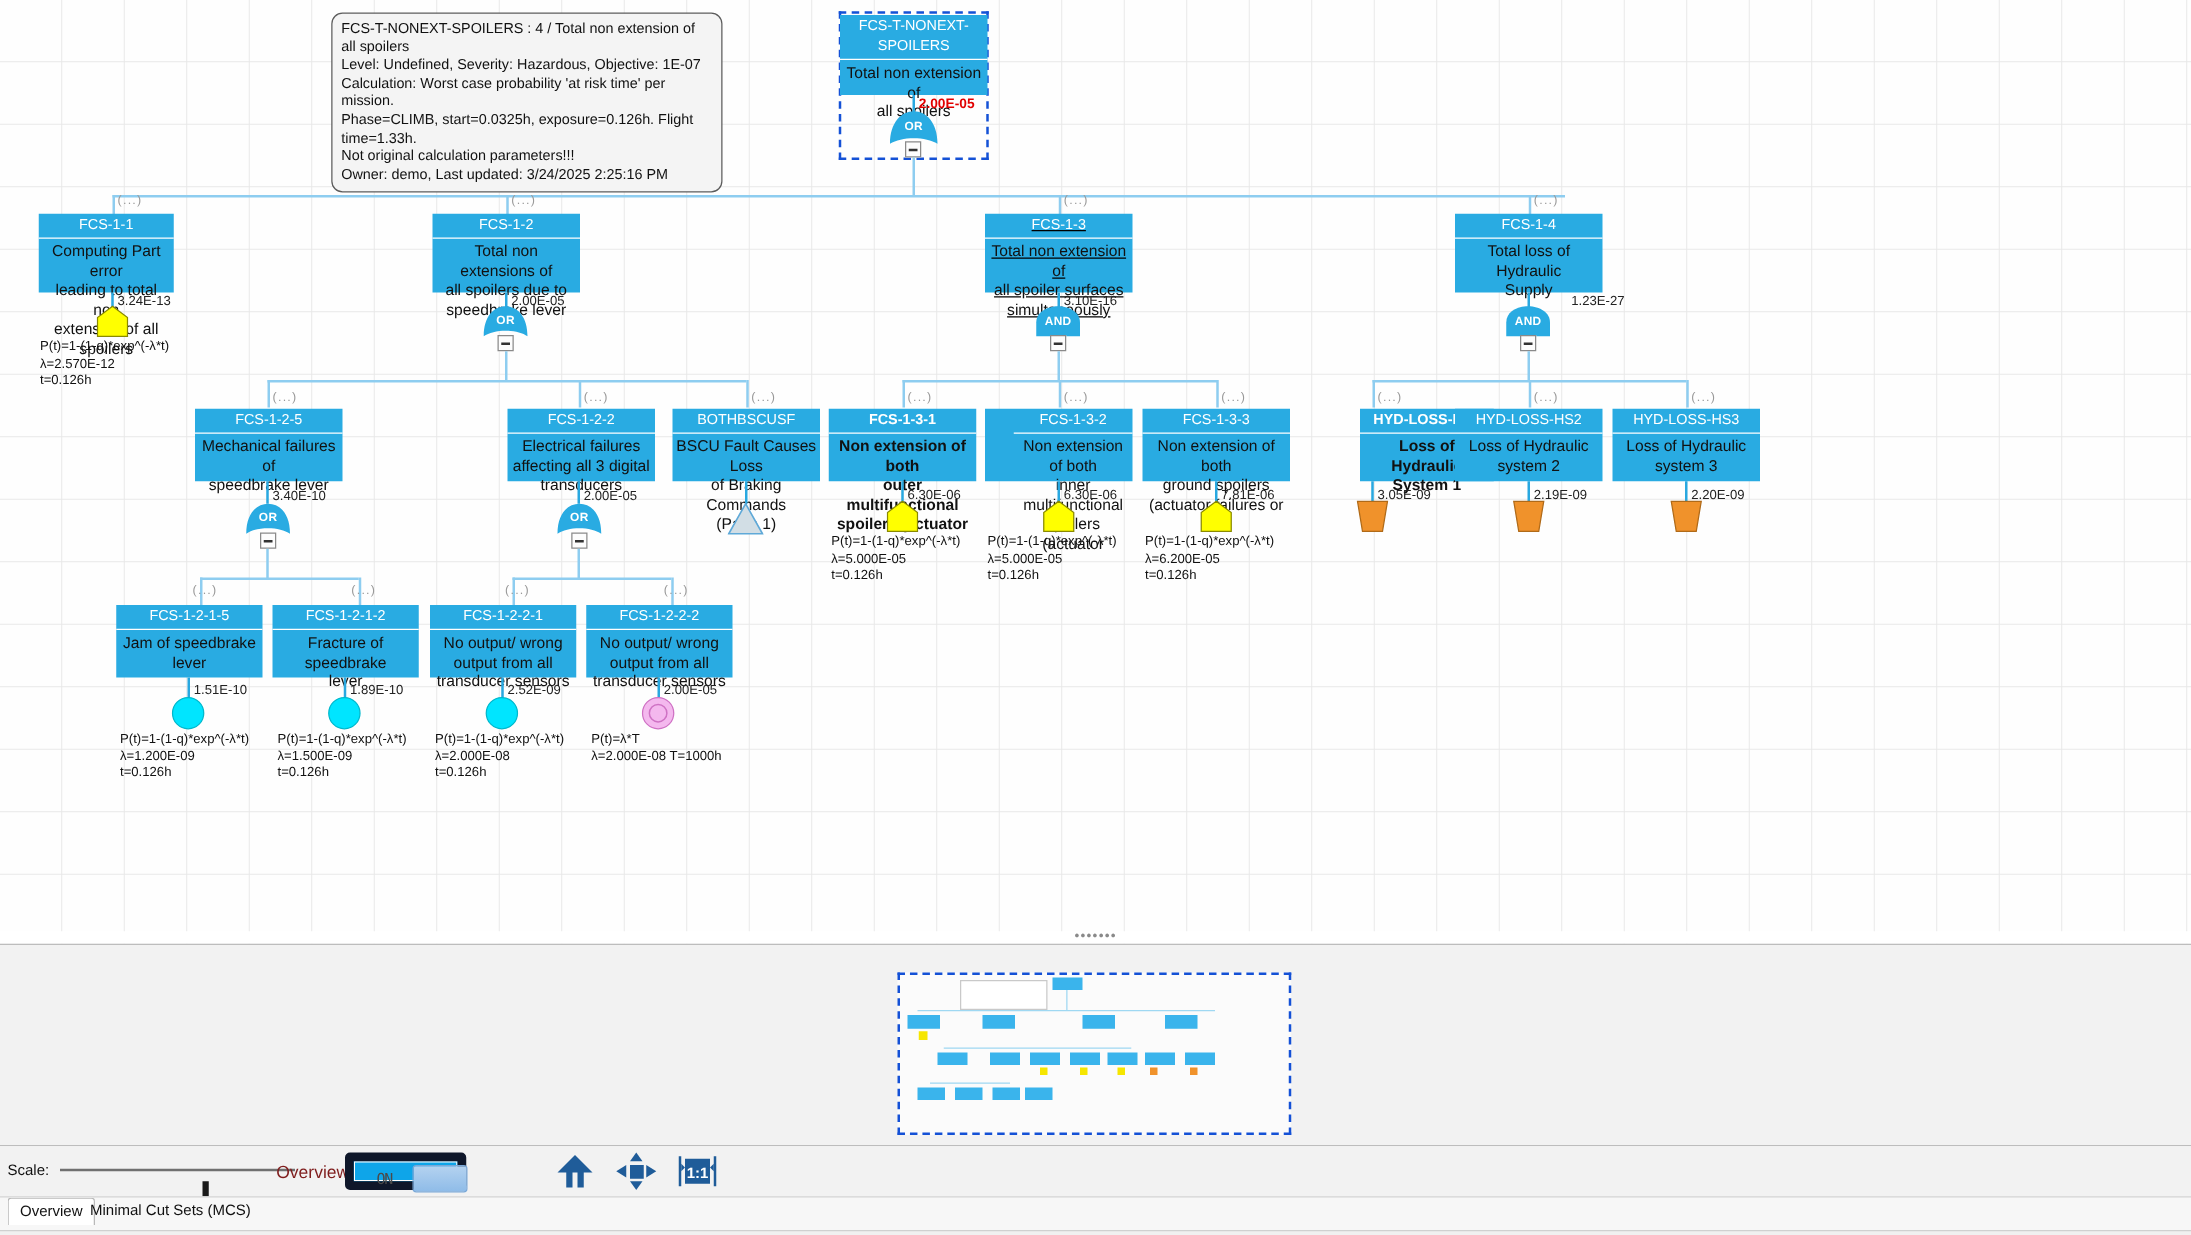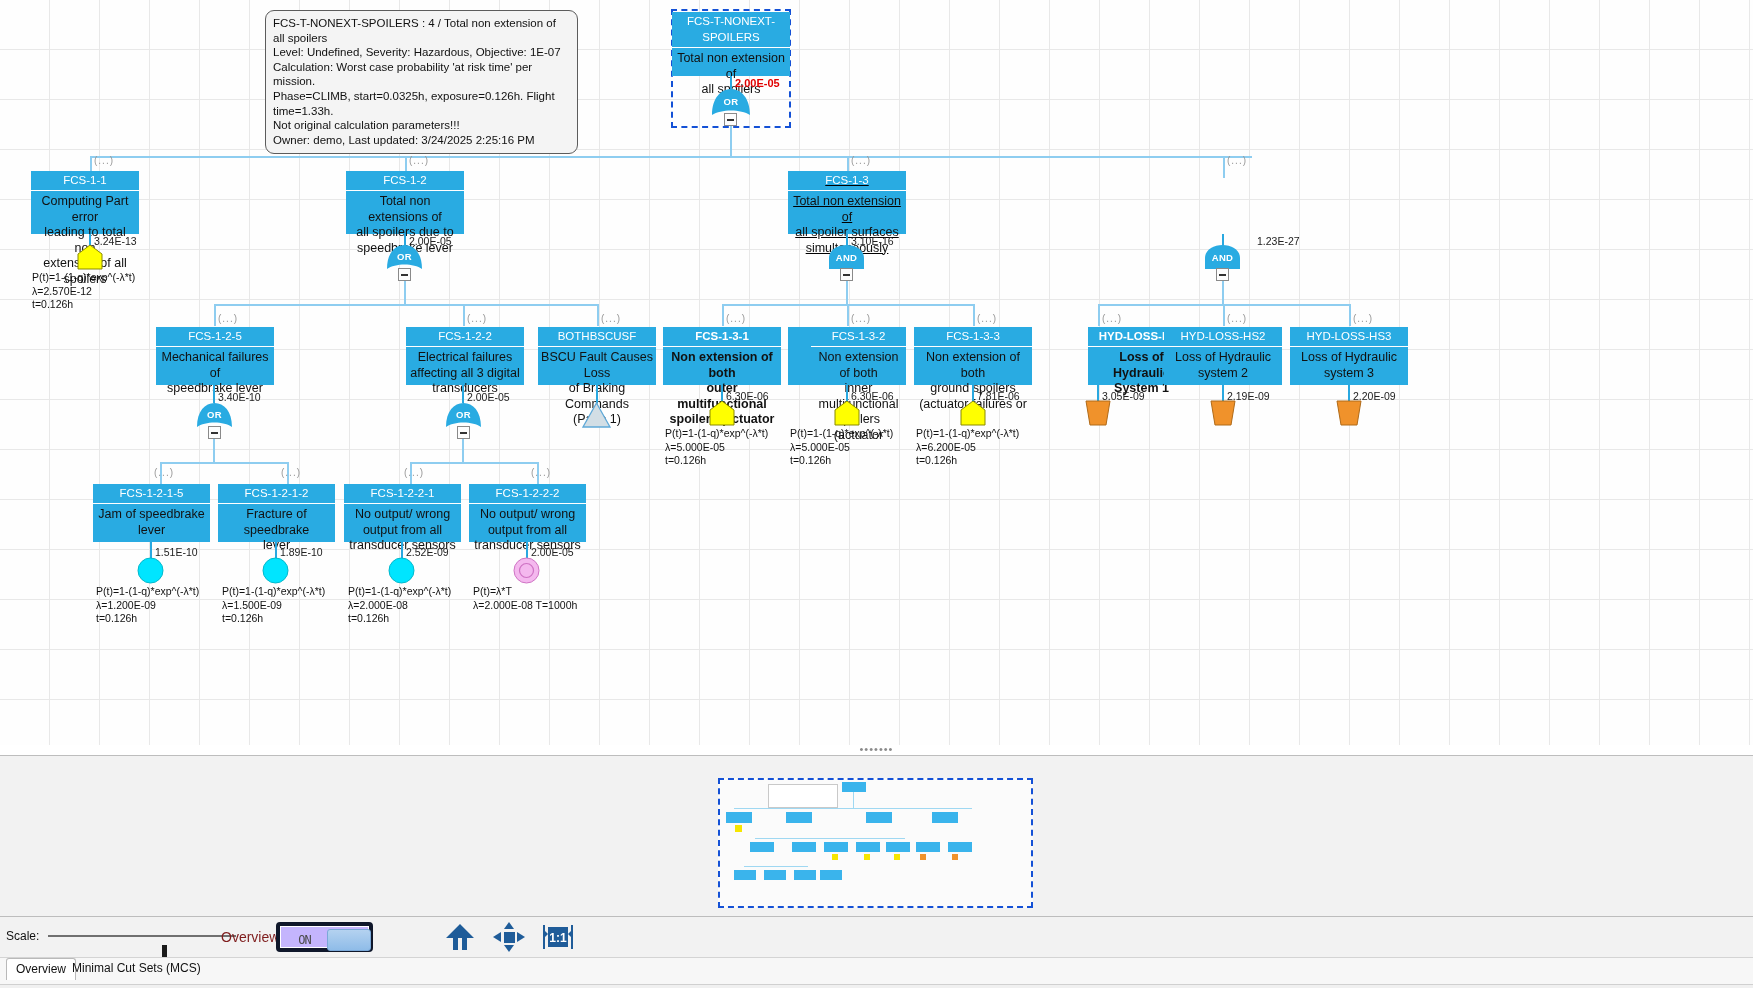--- a/index.html
+++ b/index.html
@@ -118,21 +118,21 @@
   #toolbar{
     position:absolute;left:0;top:917px;width:1753px;height:41px;
     background:#f2f2f2;box-sizing:border-box;
   }
   #scale-label{position:absolute;left:6px;top:12px;font-size:12px;color:#111;}
   #scale-track{position:absolute;left:48px;top:18px;width:188px;height:2px;background:#707070;}
   #scale-thumb{position:absolute;left:114px;top:10px;width:5px;height:18px;background:#1a1a1a;}
   #overview-label{position:absolute;left:221px;top:12px;font-size:14px;color:#7f1d1d;}
   #toggle-wrap{
     position:absolute;left:276px;top:5px;width:97px;height:30px;
-    background:#c4b5fd;border:4px solid #0f172a;border-radius:4px;box-sizing:border-box;
+    background:#0ea5e9;border:7px solid #0f172a;border-radius:4px;box-sizing:border-box;
     box-shadow:inset 0 0 0 1px #ffffff;
   }
   #toggle-on{
     position:absolute;left:3px;top:3px;width:43px;height:22px;
     font-size:12px;color:#4a4a4a;text-align:center;line-height:22px;
     font-family:"DejaVu Sans Mono", monospace;letter-spacing:-1px;
   }
   #toggle-knob{
     position:absolute;left:47px;top:3px;width:44px;height:22px;
     background:linear-gradient(#b4d2f0,#8fbce8);
@@ -249,20 +249,25 @@
       <path d="M1 25 L1 14 C1 6 9 1 18.5 1 C28 1 36 6 36 14 L36 25 Z" fill="#29abe2"></path>
     </svg>
     <div class="glabel" style="top:8px;">AND</div>
   </div>
   <div class="collapse" style="left:840px;top:268px;"></div>
   <div class="vline" style="left:846px;top:281px;height:24px;"></div>
   <div class="hline" style="left:722px;top:304px;width:252px;"></div>
 
   <div class="vline" style="left:1223px;top:156px;height:22px;"></div>
   <div class="ellip" style="left:1227px;top:155px;">(...)</div>
+  <div class="node" style="left:1164px;top:171px;width:118px;height:63px;">
+    <div class="nid">FCS-1-4</div>
+    <div class="ndesc">Total loss of Hydraulic
+Supply</div>
+  </div>
   <div class="prob" style="left:1257px;top:235px;">1.23E-27</div>
   <div class="vline dark" style="left:1222px;top:234px;height:12px;"></div>
   <div class="gate" style="left:1204px;top:244px;width:37px;height:26px;">
     <svg width="37" height="26" viewBox="0 0 37 26">
       <path d="M1 25 L1 14 C1 6 9 1 18.5 1 C28 1 36 6 36 14 L36 25 Z" fill="#29abe2"></path>
     </svg>
     <div class="glabel" style="top:8px;">AND</div>
   </div>
   <div class="collapse" style="left:1216px;top:268px;"></div>
   <div class="vline" style="left:1222px;top:281px;height:24px;"></div>

